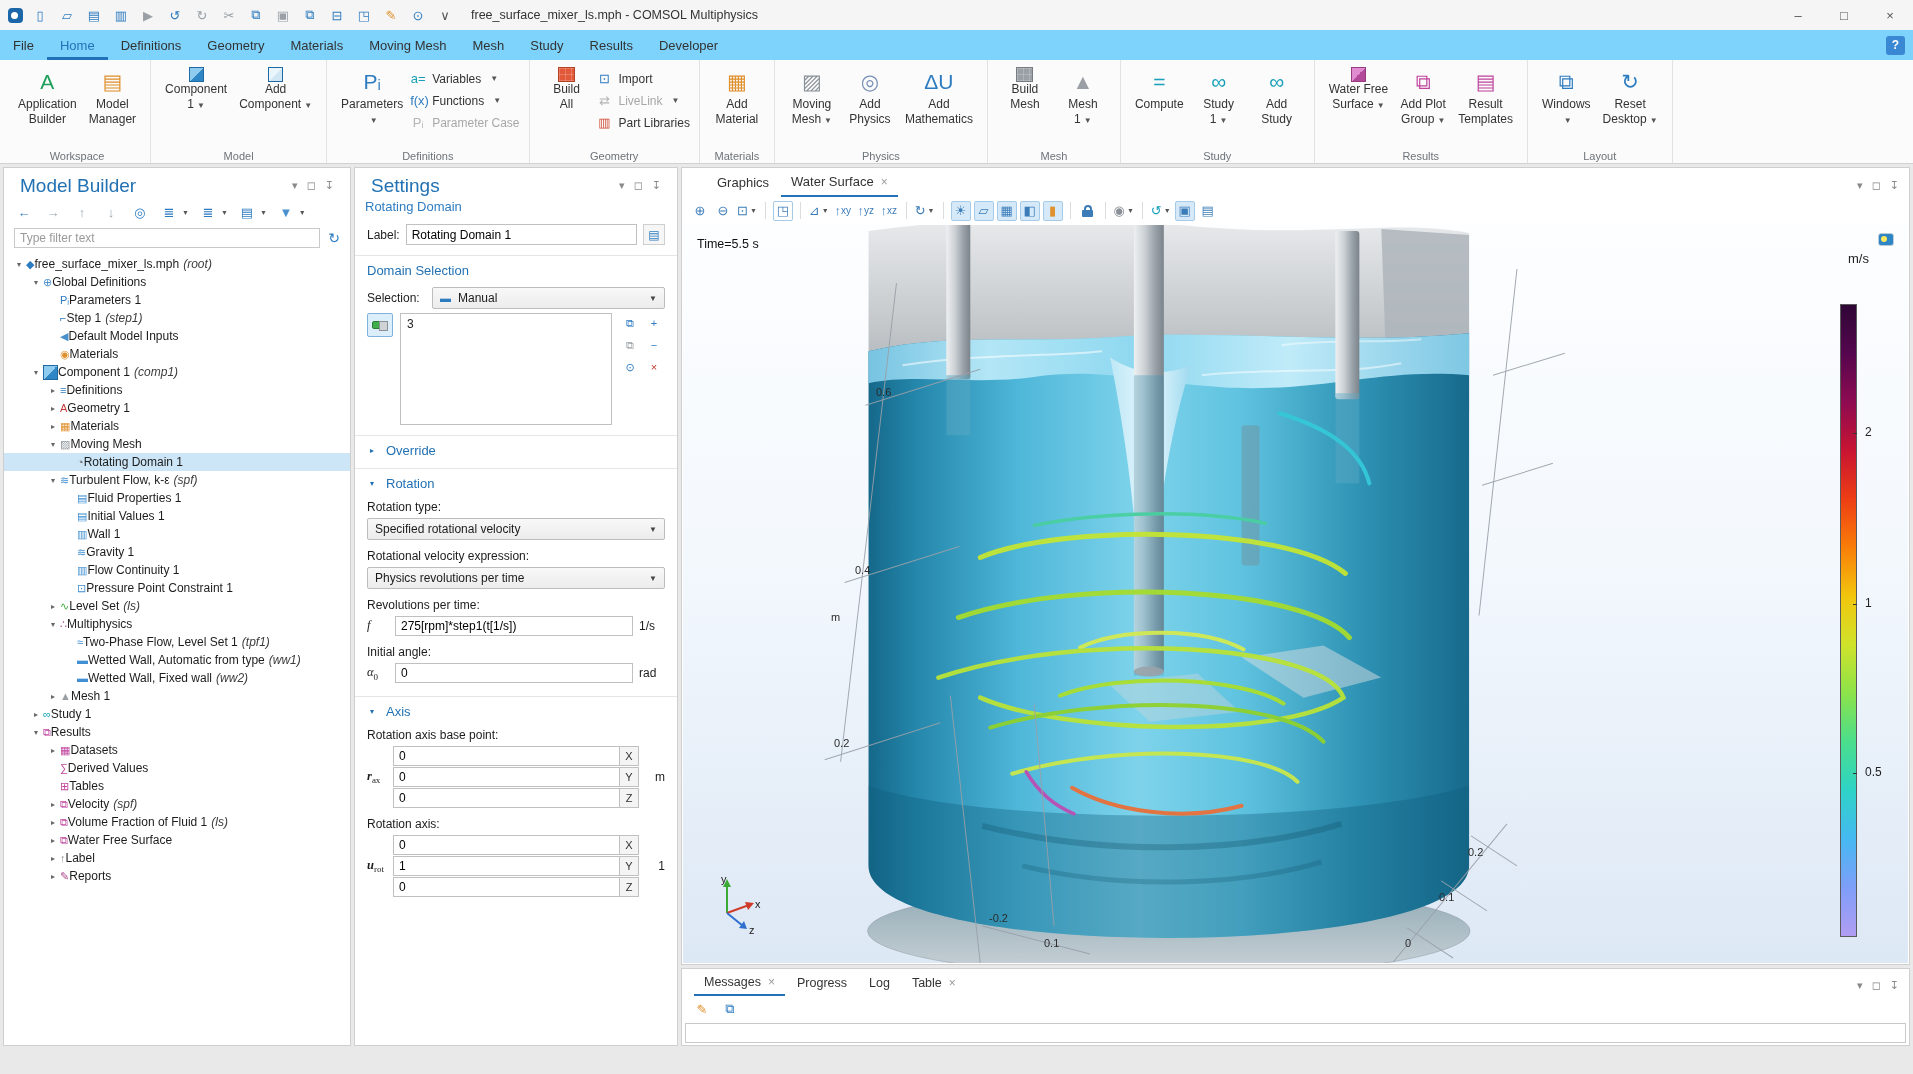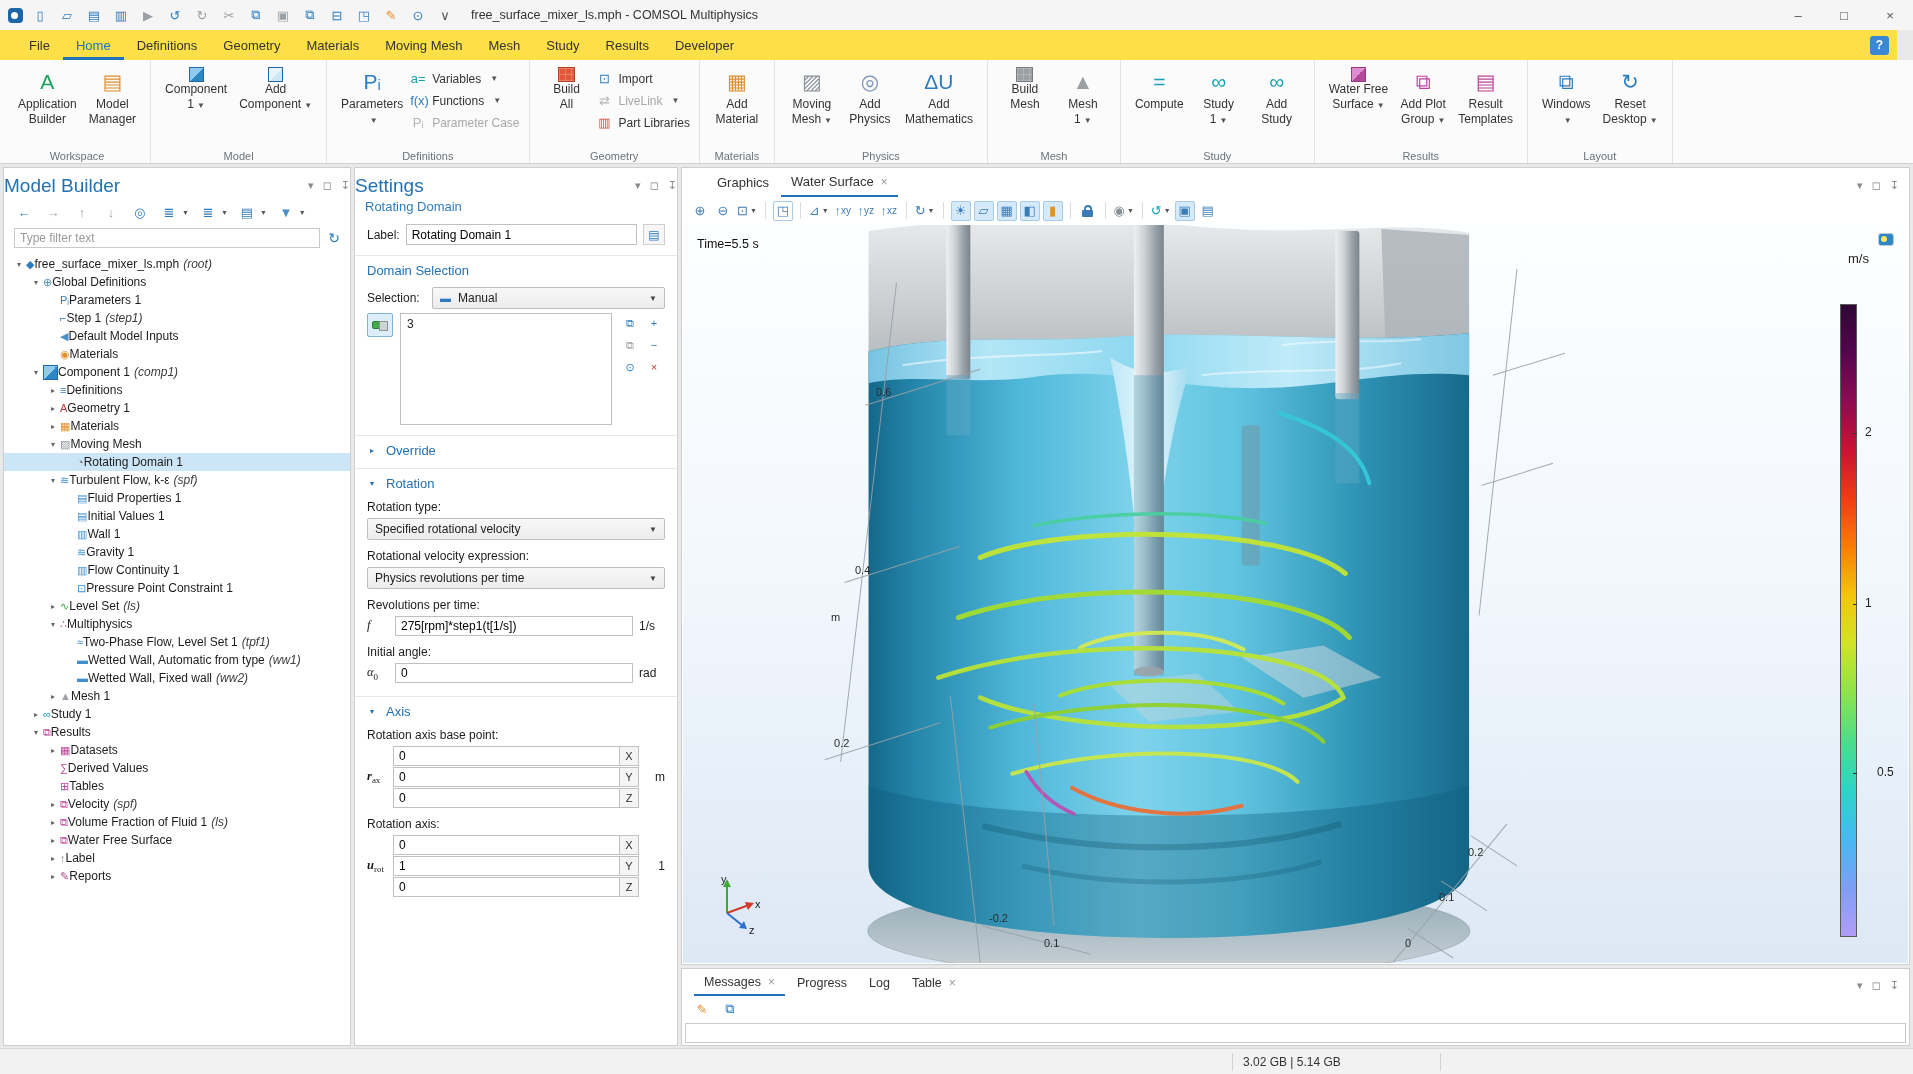--- a/index.html
+++ b/index.html
@@ -11,21 +11,21 @@
   .titlebar{position:absolute;top:0;left:0;right:0;height:30px;background:#f5f5f5;display:flex;align-items:center}
   .qat{display:flex;gap:7px;padding-left:8px;align-items:center}
   .tbtn{min-width:20px;height:20px;display:flex;align-items:center;justify-content:center;font-size:13px}
   .applogo{width:15px;height:15px;background:#1a66a8;border-radius:4px;position:relative}
   .applogo:after{content:"";position:absolute;left:3px;top:4px;width:7px;height:7px;background:#fff;border-radius:50%}
   .win-title{margin-left:16px;color:#333;font-size:12.5px;white-space:nowrap}
   .winctl{margin-left:auto;display:flex}
   .winctl>div{width:46px;height:30px;display:flex;align-items:center;justify-content:center;color:#555;font-size:13px}
 
   
-  .menubar{position:absolute;top:30px;left:0;right:16px;height:30px;background:#fde047;display:flex;align-items:stretch;padding-left:16px;font-size:13px;color:#333}
+  .menubar{position:absolute;top:30px;left:0;right:0;height:30px;background:#7dd3fc;display:flex;align-items:stretch;font-size:13px;color:#333}
   .mtab{display:flex;align-items:center;padding:0 13px;cursor:default}
   .mtab.active{color:#2272b9;border-bottom:3px solid #2272b9;padding-top:3px}
   .help-btn{margin-left:auto;margin-right:8px;align-self:center;width:19px;height:19px;background:#3a87d4;color:#fff;border-radius:3px;display:flex;align-items:center;justify-content:center;font-weight:bold;font-size:12px}
 
   
   .ribbon{position:absolute;top:60px;left:0;right:0;height:104px;background:#fbfbfb;border-bottom:1px solid #d2d2d2;display:flex;align-items:stretch;padding-left:4px}
   .rgroup{position:relative;display:flex;align-items:flex-start;gap:2px;padding:5px 9px 16px;border-right:1px solid #e2e2e2}
   .rglabel{position:absolute;bottom:1px;left:0;right:0;text-align:center;font-size:11px;color:#6d7378;white-space:nowrap}
   .rlarge{display:flex;flex-direction:column;align-items:center;min-width:56px;padding:2px 5px;font-size:12px;color:#333;line-height:14.5px;text-align:center;white-space:nowrap}
   .rlarge .ric{font-size:21px;height:30px;display:flex;align-items:center;justify-content:center}
@@ -36,21 +36,21 @@
   .dis .ric{color:#b5b5b5 !important}
   .chev{font-size:8px;color:#555;margin-left:3px}
   .cube{width:15px;height:15px;border:1px solid #1f6aa5;background:linear-gradient(135deg,#8ecbee 0 50%,#2f86c4 50% 100%)}
   .cube.outline{background:linear-gradient(135deg,#eaf4fb 0 50%,#cfe6f5 50% 100%)}
   .cube.magenta{border-color:#953b80;background:linear-gradient(135deg,#e08cd0 0 50%,#b3499b 50% 100%)}
   .brick{width:17px;height:15px;background:#e2593a;background-image:linear-gradient(#fff3 1px,transparent 1px),linear-gradient(90deg,#fff3 1px,transparent 1px);background-size:6px 6px;border:1px solid #b34124}
   .brick.grey{background-color:#9aa0a6;border-color:#767c82}
 
   
   .panel{position:absolute;background:#fff;border:1px solid #cfcfcf}
-  .phead{display:flex;align-items:flex-start;padding:7px 0 0}
+  .phead{display:flex;align-items:flex-start;padding:7px 16px 0}
   .ptitle{font-size:19px;color:#2271b3;font-weight:400}
   .picons{margin-left:auto;display:flex;gap:9px;color:#8a8a8a;font-size:11px;padding-top:4px}
   .picons span{cursor:default}
 
   #mb-panel{left:3px;top:167px;width:348px;height:879px}
   .mbtools{display:flex;gap:9px;padding:5px 10px 4px;color:#4a90cc;font-size:13px;align-items:center}
   .mbtools .ddc{font-size:7px;color:#555;margin-left:-6px}
   .filterrow{display:flex;align-items:center;gap:8px;padding:2px 10px}
   .filterrow input{flex:1;height:20px;border:1px solid #c9c9c9;font-size:12px;padding:0 5px;color:#555;font-family:"Liberation Sans",sans-serif}
   .filterrow input::placeholder{color:#9a9a9a}
@@ -942,21 +942,21 @@
 
       <div class="time-label">Time=5.5 s</div>
       <div class="mini-logo"></div>
       <div class="cb-unit" id="cb-unit" style="left: 1165px; top: 26px;">m/s</div>
       <div class="cbar" id="cbar" style="left: 1157px; top: 79px; width: 17px; height: 633px; background: linear-gradient(rgb(47, 6, 54), rgb(85, 6, 78), rgb(142, 11, 81), rgb(200, 20, 50), rgb(238, 62, 20), rgb(249, 126, 8), rgb(242, 198, 13), rgb(207, 227, 42), rgb(140, 227, 74), rgb(74, 222, 140), rgb(46, 211, 198), rgb(70, 185, 242), rgb(126, 158, 248), rgb(177, 157, 243));"></div>
       <div id="cb-ticks">
           <div class="cb-tick-label" style="left: 1182px; top: 200px;">2</div>
           <div class="cb-tick" style="left: 1170px; top: 208px;"></div>
           <div class="cb-tick-label" style="left: 1182px; top: 371px;">1</div>
           <div class="cb-tick" style="left: 1170px; top: 379px;"></div>
-          <div class="cb-tick-label" style="left: 1182px; top: 540px; margin-left: 12px;">0.5</div>
+          <div class="cb-tick-label" style="left: 1182px; top: 540px;">0.5</div>
           <div class="cb-tick" style="left: 1170px; top: 548px;"></div>
         </div>
       <div id="axis-labels">
           <div class="axis-label" style="left: 193px; top: 161px;">0.6</div>
           <div class="axis-label" style="left: 172px; top: 339px;">0.4</div>
           <div class="axis-label" style="left: 148px; top: 386px;">m</div>
           <div class="axis-label" style="left: 151px; top: 512px;">0.2</div>
           <div class="axis-label" style="left: 306px; top: 687px;">-0.2</div>
           <div class="axis-label" style="left: 361px; top: 712px;">0.1</div>
           <div class="axis-label" style="left: 785px; top: 621px;">0.2</div>
@@ -1004,18 +1004,13 @@
         <span class="tbtn">
           <span class="ric" style="color: rgb(224, 145, 47); font-size: 13px;">✎</span>
         </span>
         <span class="tbtn">
           <span class="ric" style="color: rgb(46, 124, 192); font-size: 13px;">⧉</span>
         </span>
       </div>
     <div class="mstrip"></div>
   </div>
 
-  <div class="statusbar">
-    <div class="vd" style="left:1232px"></div>
-    <div class="mem">3.02 GB | 5.14 GB</div>
-    <div class="vd" style="left:1440px"></div>
-  </div>
 </div>
 
 </body></html>

